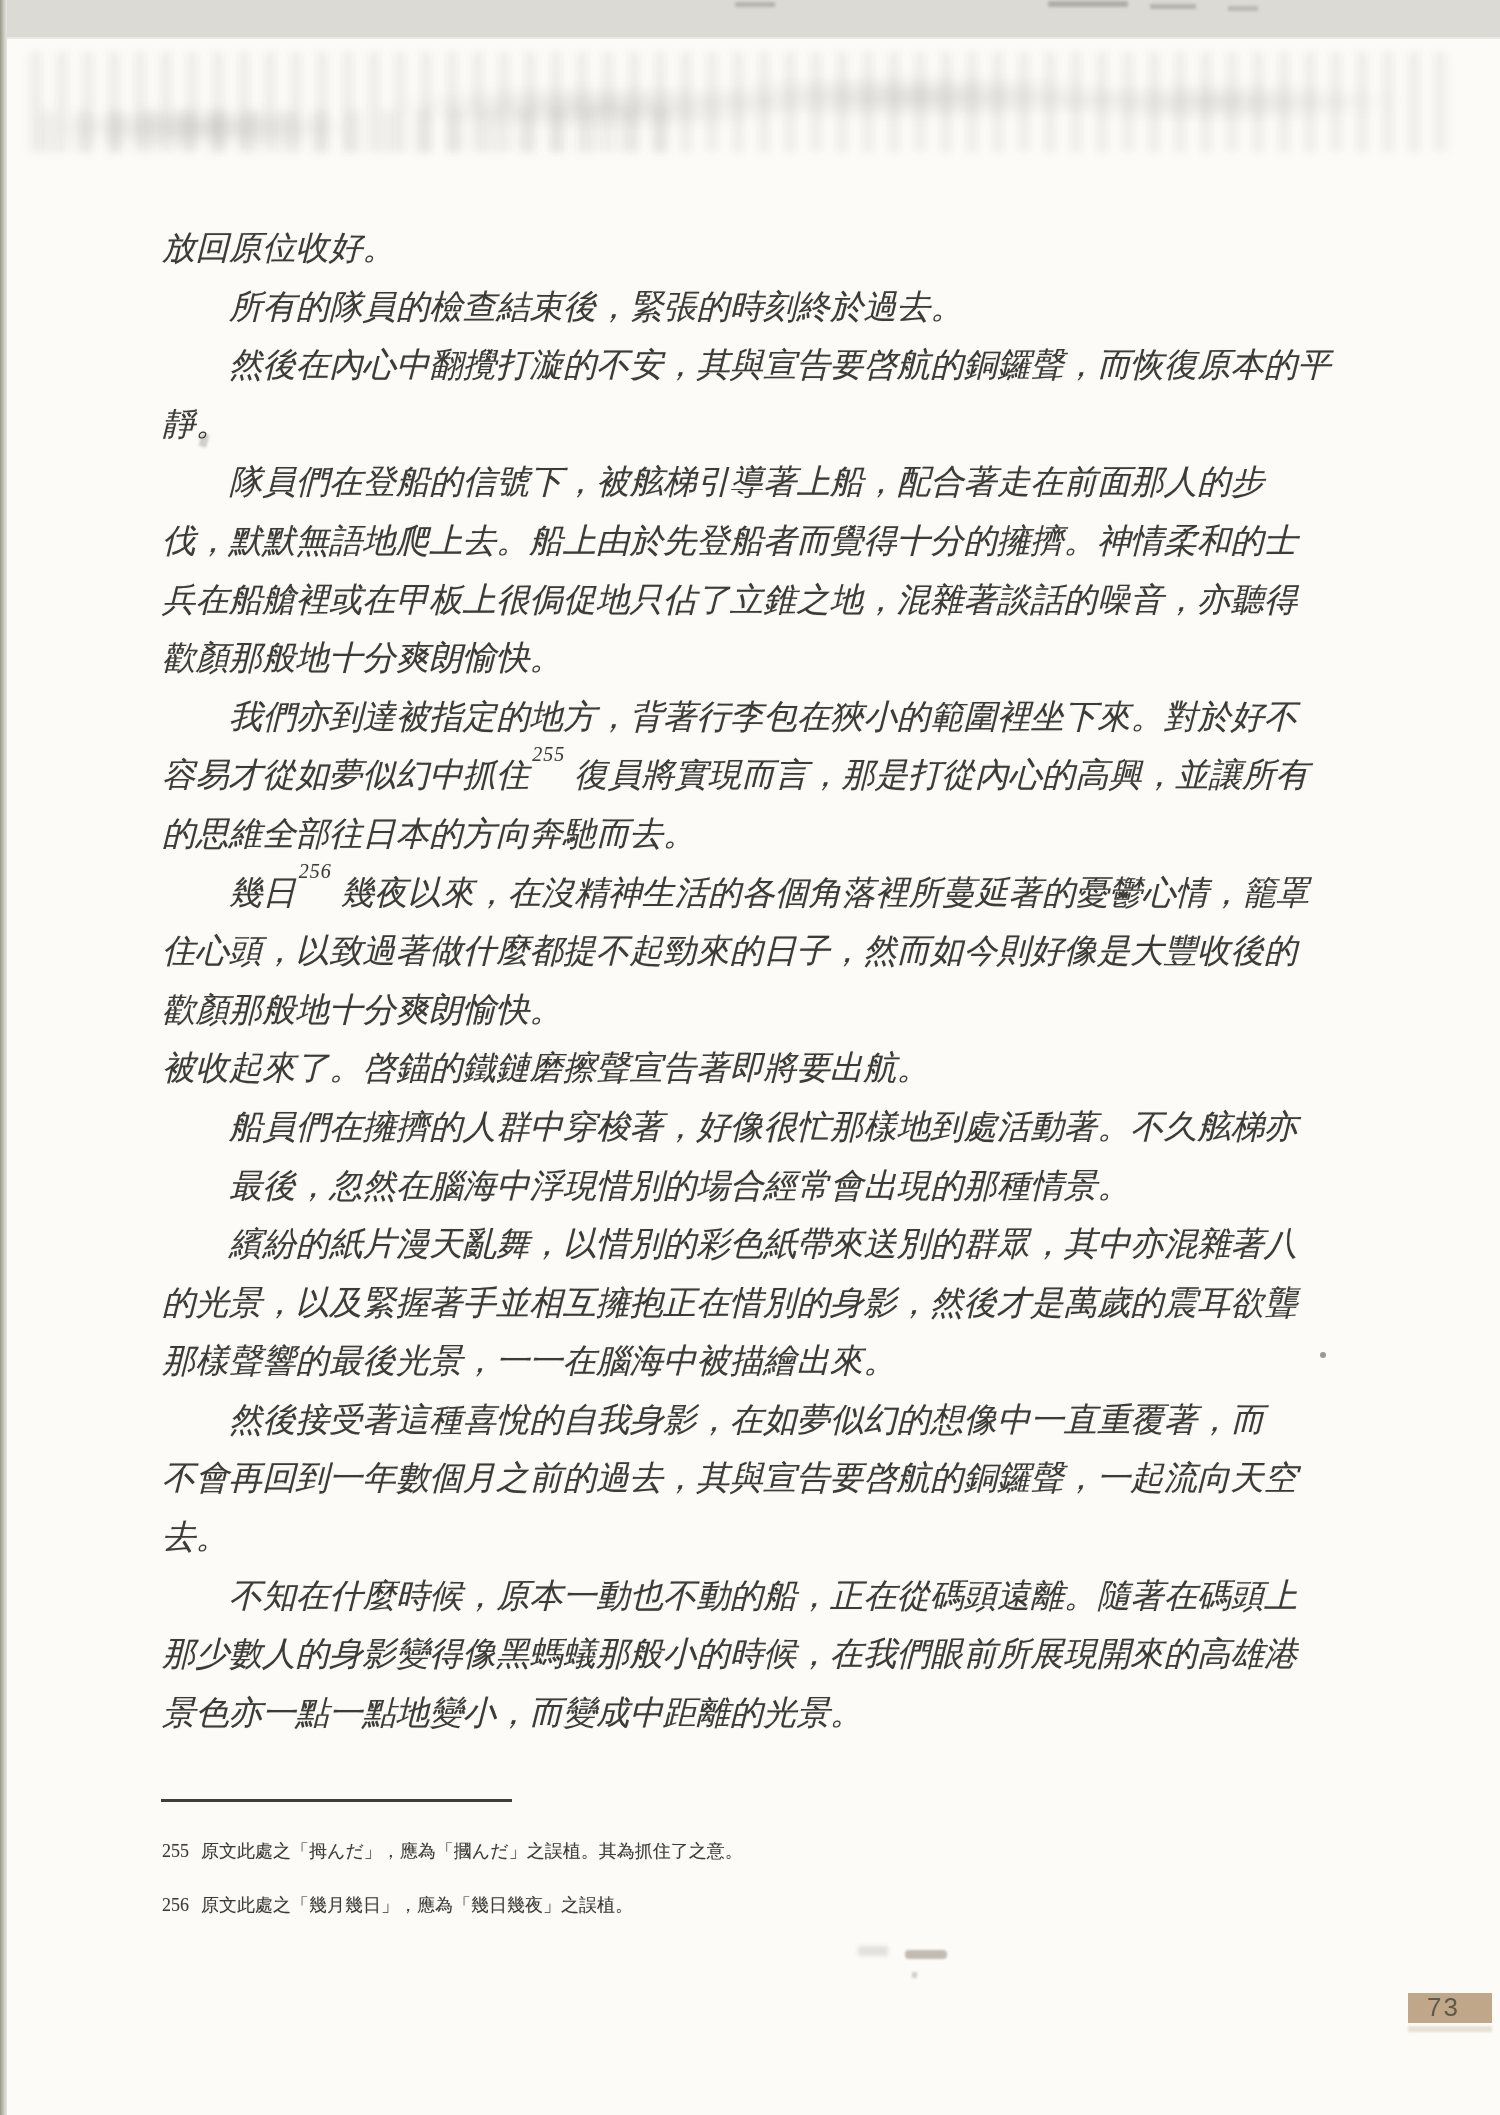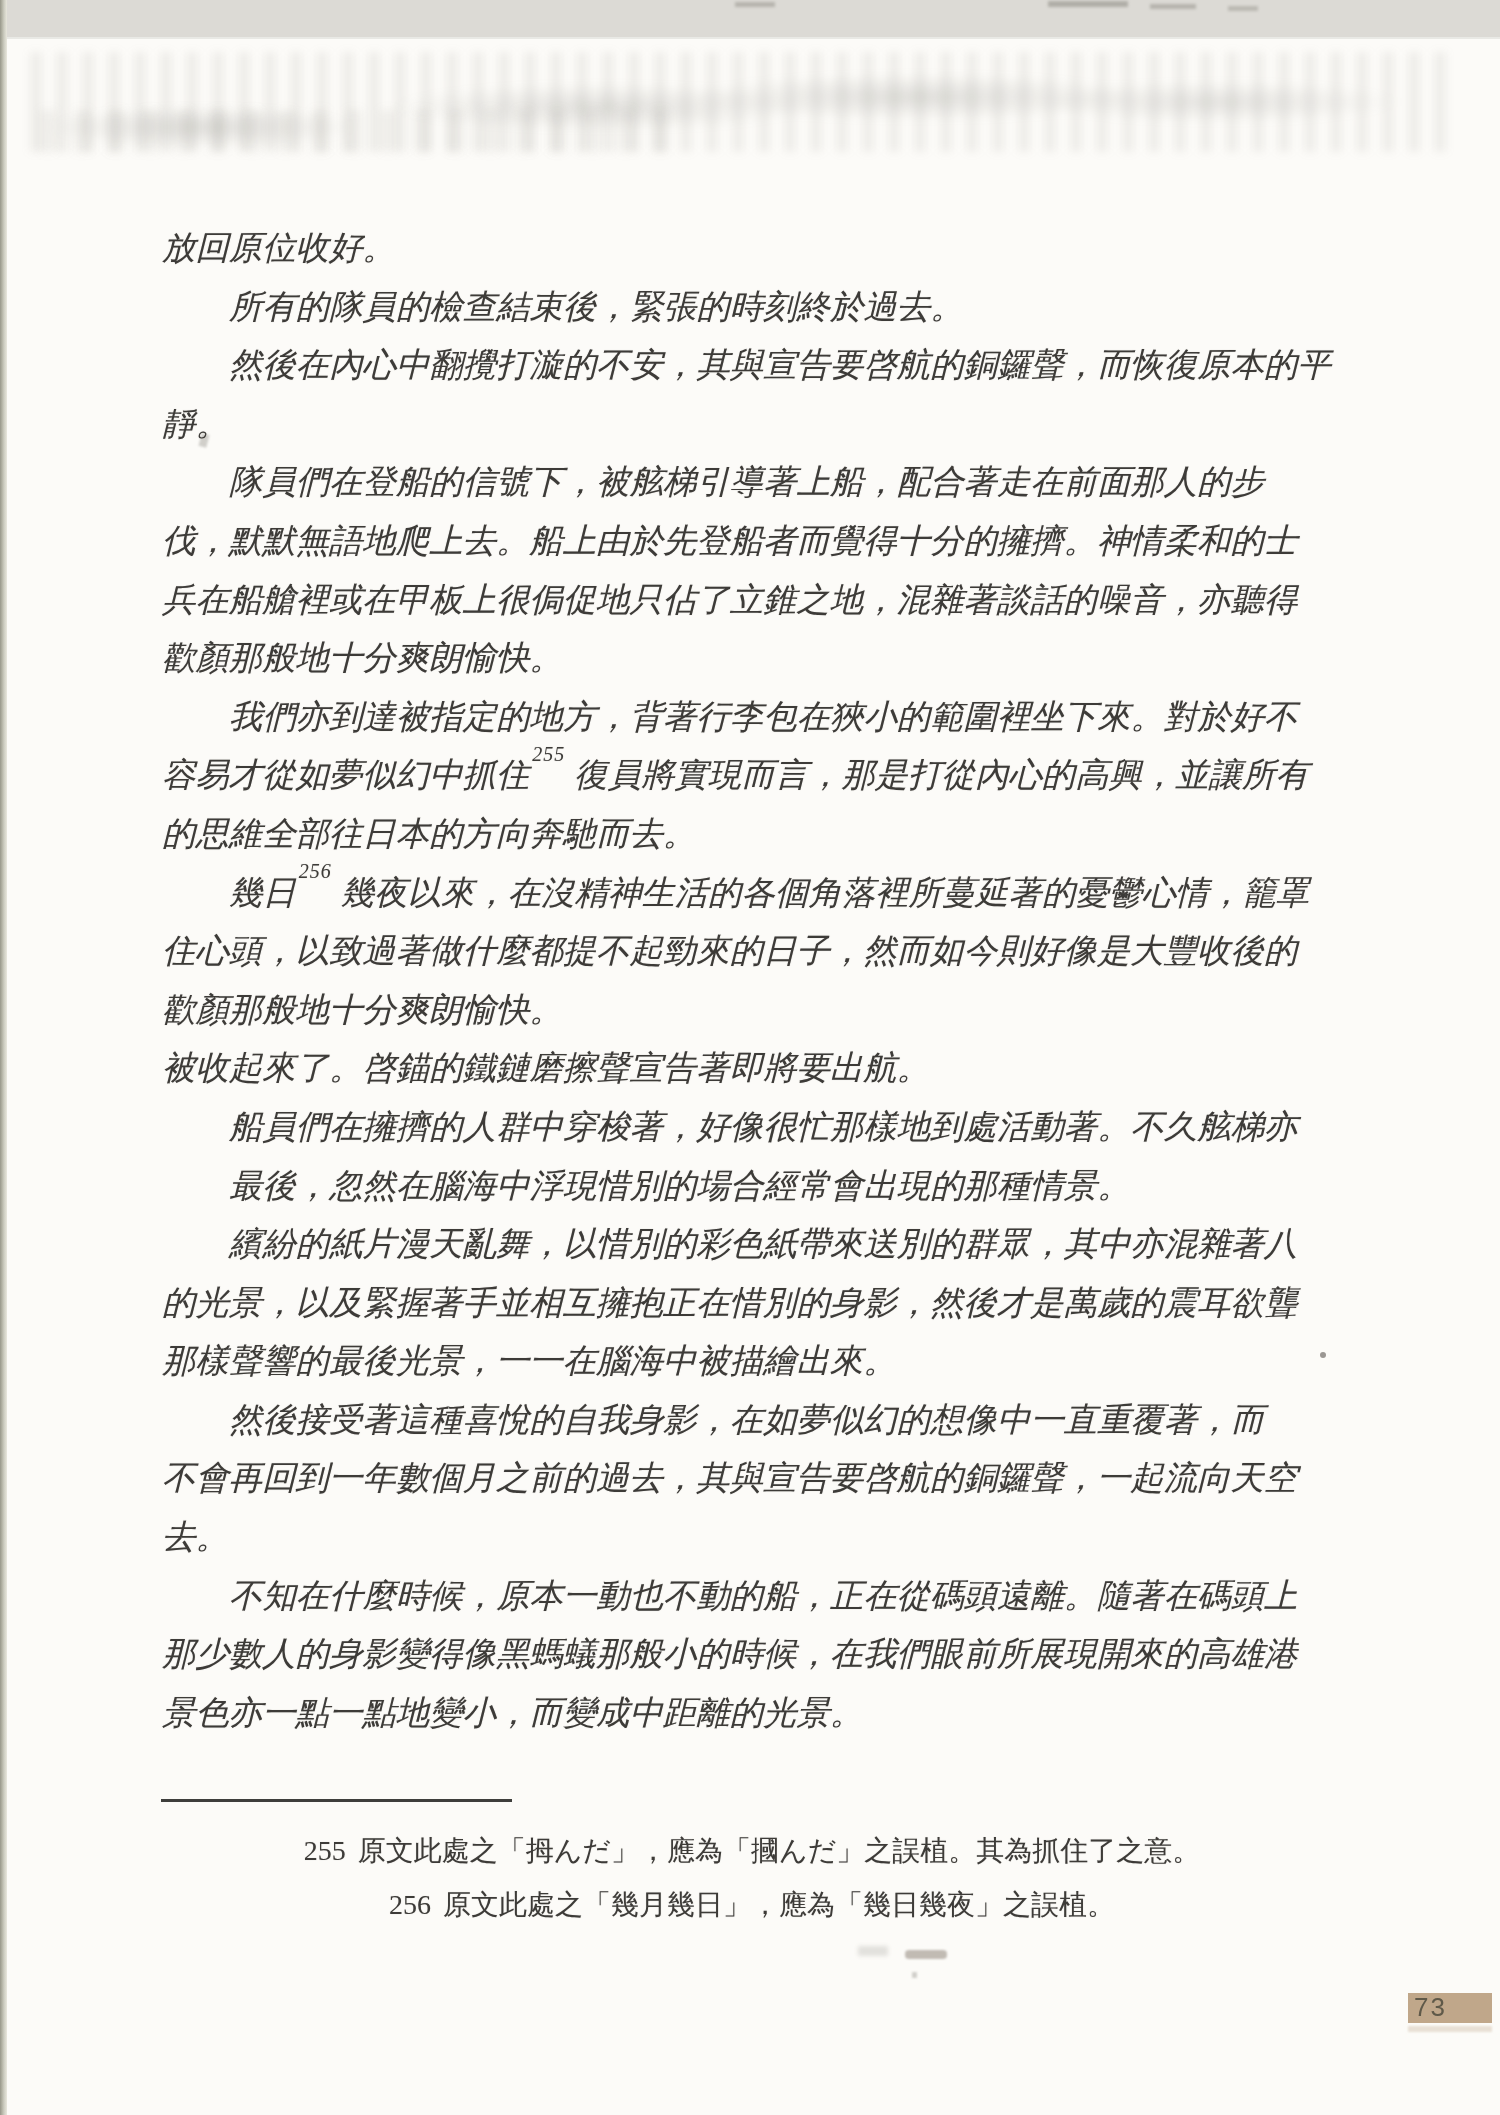--- a/index.html
+++ b/index.html
@@ -31,31 +31,30 @@
     font-size:33.4px;line-height:58.6px;color:#3d3b38;
     text-shadow:0 0 1px rgba(90,87,82,.35);
   }
   .body-line{white-space:pre;height:58.6px;font-style:italic;}
   .body-line.ind{text-indent:67px;}
   sup.ref{font-size:20px;line-height:0;position:relative;top:-13px;margin:0 9px 0 3px;letter-spacing:1px;}
   
   .fn-rule{position:absolute;left:161px;top:1799px;width:351px;height:3px;background:#3e3e3c;}
   #footnotes{
     position:absolute;left:162px;top:1824px;width:1180px;
-    font-size:28px;line-height:54px;color:#3d3b38;
+    font-size:18px;line-height:54px;color:#3d3b38;
     text-shadow:0 0 1px rgba(90,87,82,.3);
-    text-align:center;
   }
   .footnote{white-space:pre;height:54px;}
   .fn-num{margin-right:12px;}
   
   .page-num-box{
     position:absolute;left:1408px;top:1993px;width:84px;height:30px;
     background:#c0a78a;color:#5f5949;font-size:26px;line-height:29px;
-    padding-left:6px;box-sizing:border-box;letter-spacing:2px;
+    padding-left:19px;box-sizing:border-box;letter-spacing:2px;
     font-family:"Liberation Sans","DejaVu Sans",sans-serif;
   }
   .page-num-shadow{position:absolute;left:1408px;top:2026px;width:84px;height:6px;background:#d9cbb9;opacity:.55;filter:blur(1px);}
   
   .speck{position:absolute;background:#6f6d64;filter:blur(1.5px);}
   .sp1{left:735px;top:2px;width:40px;height:5px;opacity:.35;}
   .sp2{left:1048px;top:1px;width:80px;height:6px;opacity:.40;}
   .sp3{left:1150px;top:4px;width:46px;height:5px;opacity:.35;}
   .sp4{left:1228px;top:6px;width:30px;height:5px;opacity:.30;}
   .m1{left:200px;top:434px;width:8px;height:13px;opacity:.30;filter:blur(1px);transform:rotate(15deg);}

